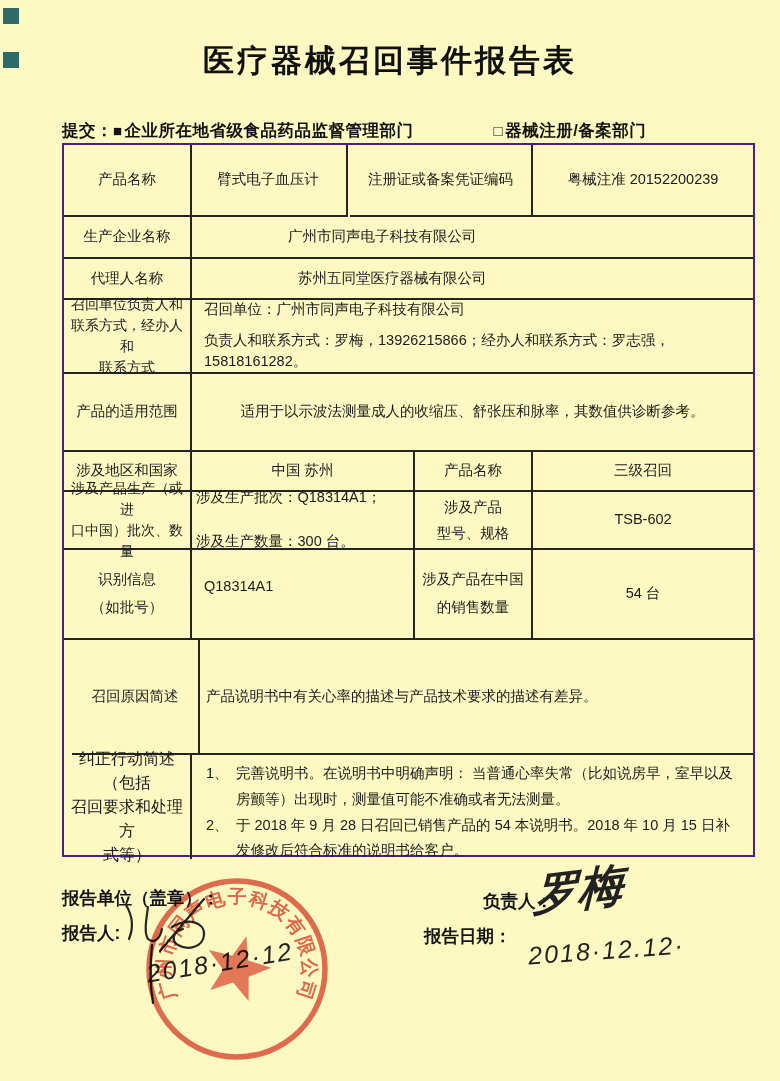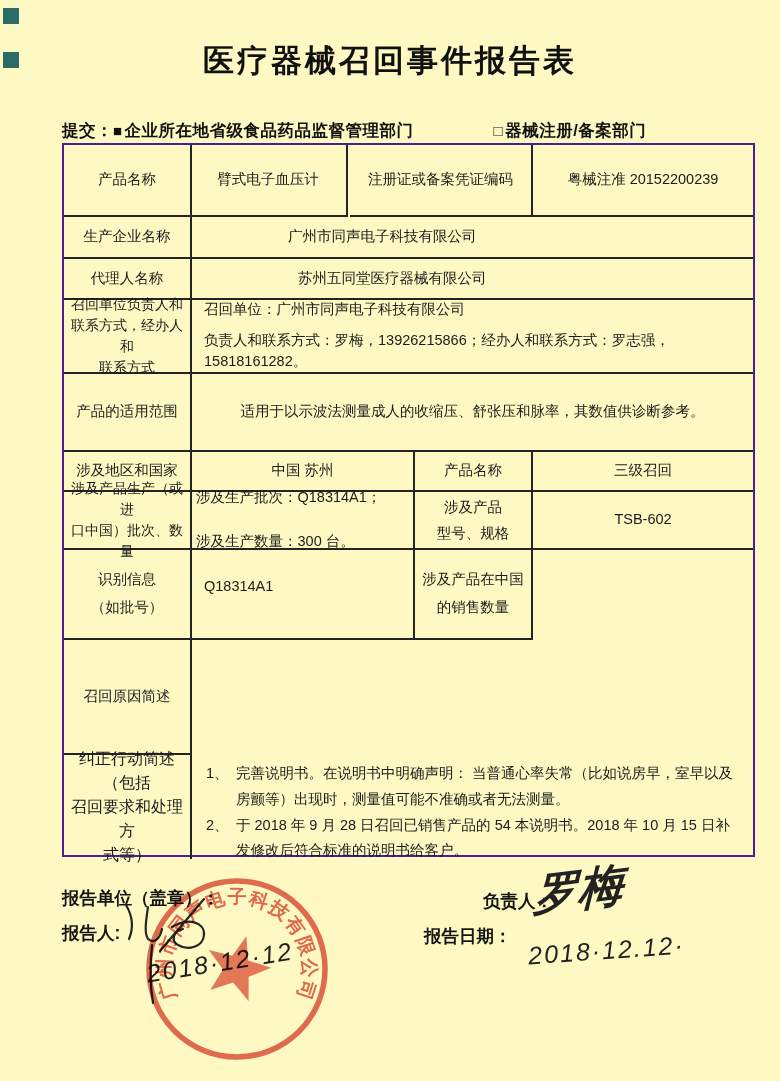--- a/index.html
+++ b/index.html
@@ -46,21 +46,21 @@
   .r6c{left:351px;top:307px;width:118px;height:40px;}
   .r6d{left:469px;top:307px;width:220px;height:40px;}
   .r7a{left:0;top:347px;width:128px;height:58px;font-size:14px;}
   .r7b{left:128px;top:347px;width:223px;height:58px;gap:22px;}
   .r7c{left:351px;top:347px;width:118px;height:58px;line-height:1.8;}
   .r7d{left:469px;top:347px;width:220px;height:58px;}
   .r8a{left:0;top:405px;width:128px;height:90px;line-height:1.9;}
   .r8b{left:128px;top:405px;width:223px;height:90px;padding-left:12px;justify-content:flex-start;padding-top:26px;}
   .r8c{left:351px;top:405px;width:118px;height:90px;line-height:1.9;}
   .r8d{left:469px;top:405px;width:220px;height:90px;}
-  .r9a{left:0;top:495px;width:128px;height:115px;}
+  .r9a{left:8px;top:495px;width:128px;height:115px;}
   .r9b{left:128px;top:495px;width:561px;height:115px;padding:0 14px;}
   .r10a{left:0;top:610px;width:128px;height:104px;font-size:16px;}
   .r10b{left:128px;top:610px;width:561px;height:104px;padding:6px 14px 2px;justify-content:flex-start;gap:0;}
 
   .li{display:flex;width:100%;line-height:1.78;}
   .li .num{flex:0 0 30px;text-align:left;}
   .li .txt{flex:1;text-align:left;}
 
   
   .flabel{position:absolute;font-size:17.5px;font-weight:600;color:#141414;white-space:nowrap;}
@@ -128,22 +128,24 @@
     </div>
     <div class="cell r7c pre">涉及产品
 型号、规格</div>
     <div class="cell r7d nr">TSB-602</div>
 
     <div class="cell r8a pre">识别信息
 （如批号）</div>
     <div class="cell r8b lft">Q18314A1</div>
     <div class="cell r8c pre">涉及产品在中国
 的销售数量</div>
+    <div class="cell r8d nr">54 台</div>
 
     <div class="cell r9a">召回原因简述</div>
+    <div class="cell r9b nr lft">产品说明书中有关心率的描述与产品技术要求的描述有差异。</div>
 
     <div class="cell r10a pre nb">纠正行动简述（包括
 召回要求和处理方
 式等）</div>
     <div class="cell r10b nr nb lft">
       <div class="li">
         <span class="num">1、</span>
         <span class="txt">完善说明书。在说明书中明确声明： 当普通心率失常（比如说房早，室早以及房颤等）出现时，测量值可能不准确或者无法测量。</span>
       </div>
       <div class="li">

